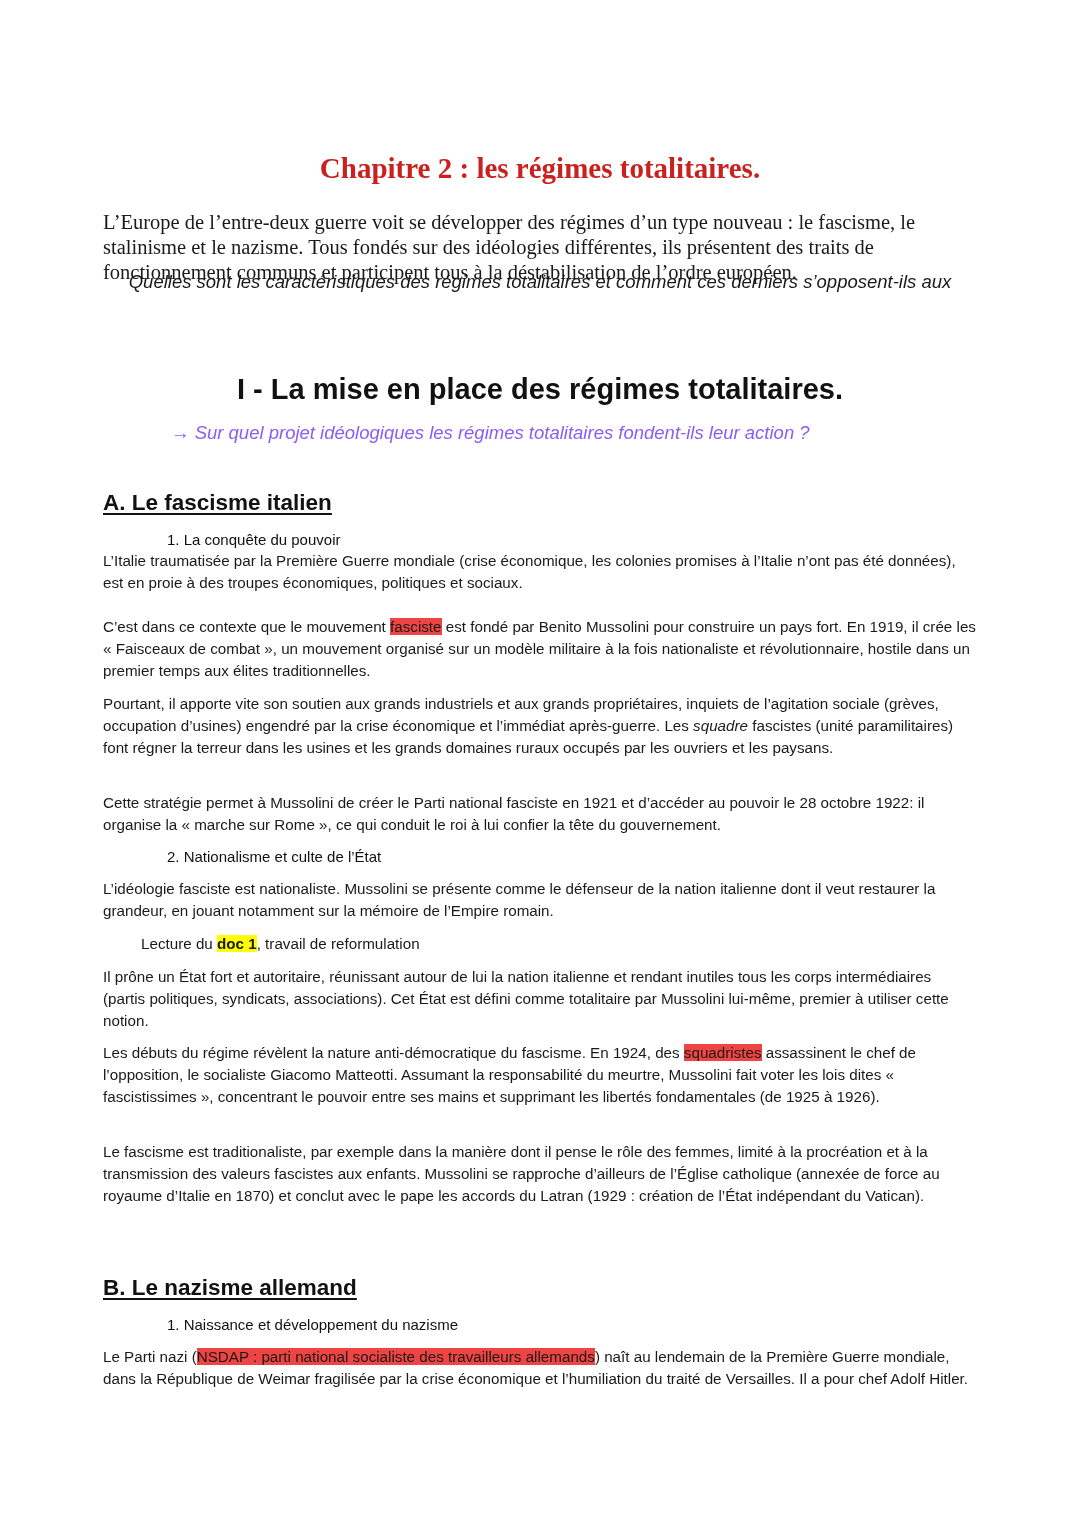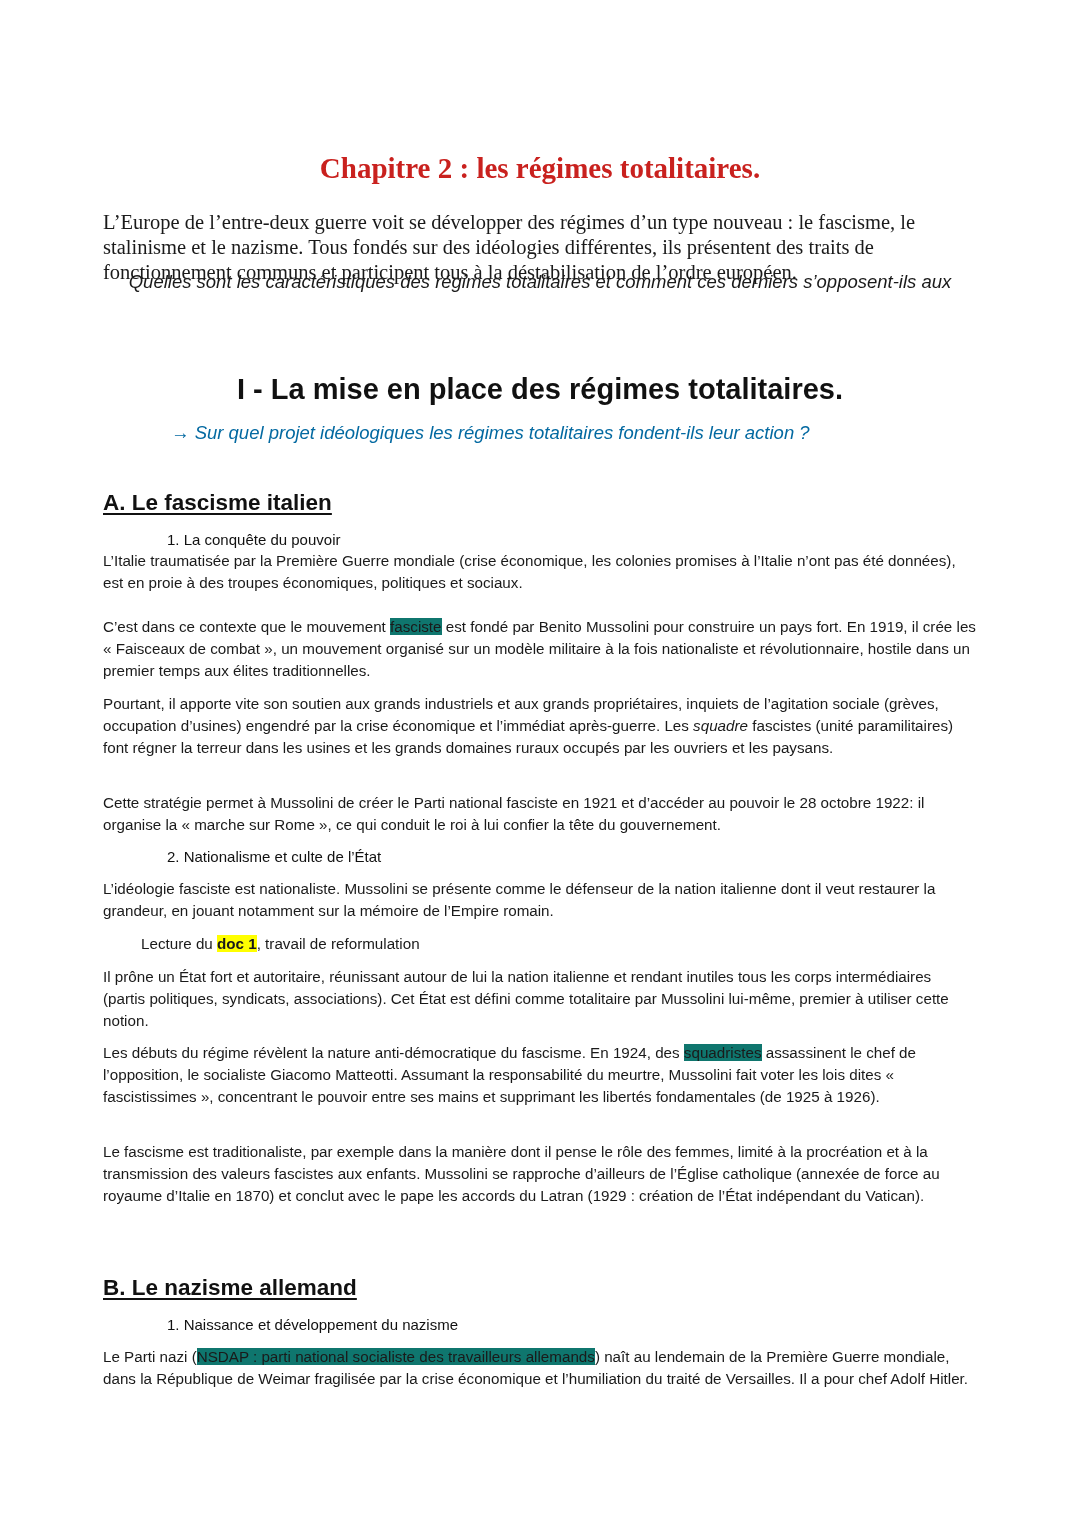--- a/index.html
+++ b/index.html
@@ -19,33 +19,33 @@
     .problem {
       position: absolute; top: 268px; left: 0; width: 874px; text-align: center;
       font-style: italic; font-size: 18.5px; line-height: 27px; color: #1a1a1a;
     }
     .part-title {
       position: absolute; top: 369px; left: 0; width: 874px; text-align: center;
       font-weight: bold; font-size: 29px; line-height: 40px; color: #111;
     }
     .part-question {
       position: absolute; top: 420px; left: 68px; width: 800px;
-      font-style: italic; font-size: 18.5px; line-height: 26px; color: #0369a1;
+      font-style: italic; font-size: 18.5px; line-height: 26px; color: #8b5cf6;
     }
     .section-title {
       position: absolute; left: 0; font-weight: bold; font-size: 22.5px; line-height: 30px;
       text-decoration: underline; text-underline-offset: 3px; text-decoration-thickness: 2px; color: #111;
     }
     .sub-title {
       position: absolute; left: 64px; font-weight: normal; font-size: 15px; line-height: 22px; color: #111; text-align: center;
     }
     .para {
       position: absolute; left: 0; width: 874px; font-size: 15.2px; line-height: 22px; color: #1a1a1a;
     }
-    .hl-grey { background: #0f766e; }
+    .hl-grey { background: #ef4444; }
     .hl-yellow { background: #ffff00; font-weight: bold; }
     .it { font-style: italic; }
   </style>
 </head>
 <body>
 
 <div class="page">
 
   <div class="chapter-title serif">Chapitre 2 : les régimes totalitaires.</div>
 

